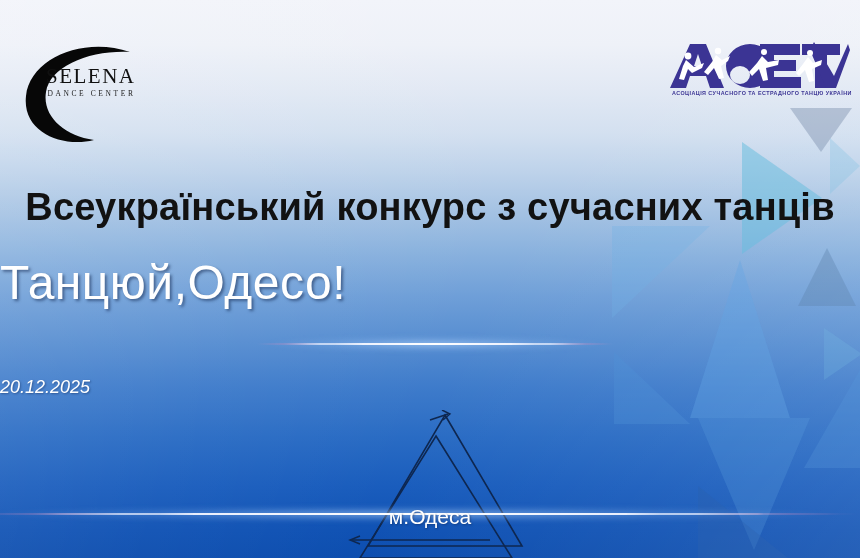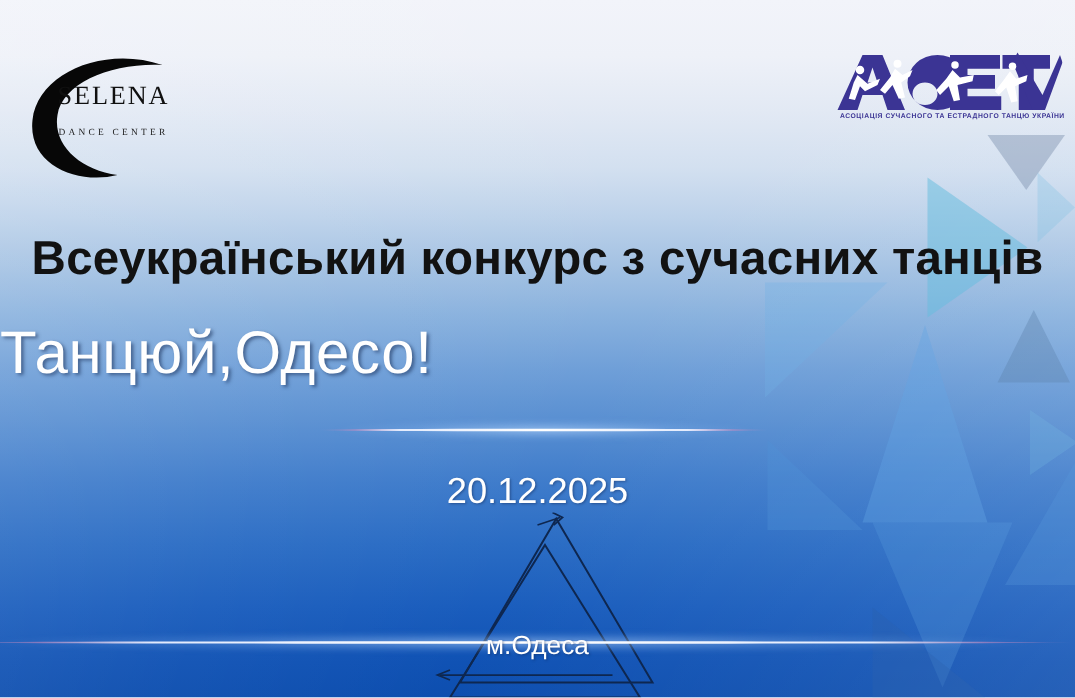--- a/index.html
+++ b/index.html
@@ -101,36 +101,36 @@
     position: absolute;
     left: 12px;
     top: 30px;
     width: 160px;
     height: 115px;
   }
   .logo-selena .wordmark {
     position: absolute;
     left: 34px;
     top: 36px;
-    text-align: center;
+    text-align: right;
   }
   .logo-selena .sel-main {
     font-family: "Liberation Serif", serif;
     font-size: 21px;
     letter-spacing: 1.5px;
     color: #101010;
     line-height: 1;
     white-space: nowrap;
   }
   .logo-selena .sel-sub {
     font-family: "Liberation Serif", serif;
     font-size: 7.5px;
     letter-spacing: 2.6px;
     color: #1a1a1a;
-    margin-top: 14px;
+    margin-top: 2px;
     white-space: nowrap;
   }
 
   .logo-aseru {
     position: absolute;
     left: 664px;
     top: 36px;
     width: 186px;
     height: 72px;
   }
@@ -165,25 +165,26 @@
     font-size: 48px;
     color: #ffffff;
     letter-spacing: 0.5px;
     text-shadow: 2px 2px 3px rgba(20,40,80,0.55);
     white-space: nowrap;
   }
   .date {
     position: absolute;
     left: 0; right: 0;
     top: 377px;
-    text-align: center;
-    font-size: 29px;
+    text-align: left;
+    font-size: 18px;
     color: #ffffff;
     text-shadow: 1px 1px 2px rgba(15,35,80,0.45);
     white-space: nowrap;
+    font-style: italic;
   }
   .city {
     position: absolute;
     left: 0; right: 0;
     top: 505px;
     text-align: center;
     font-size: 21px;
     color: #ffffff;
     text-shadow: 1px 1px 2px rgba(10,30,75,0.45);
     white-space: nowrap;

